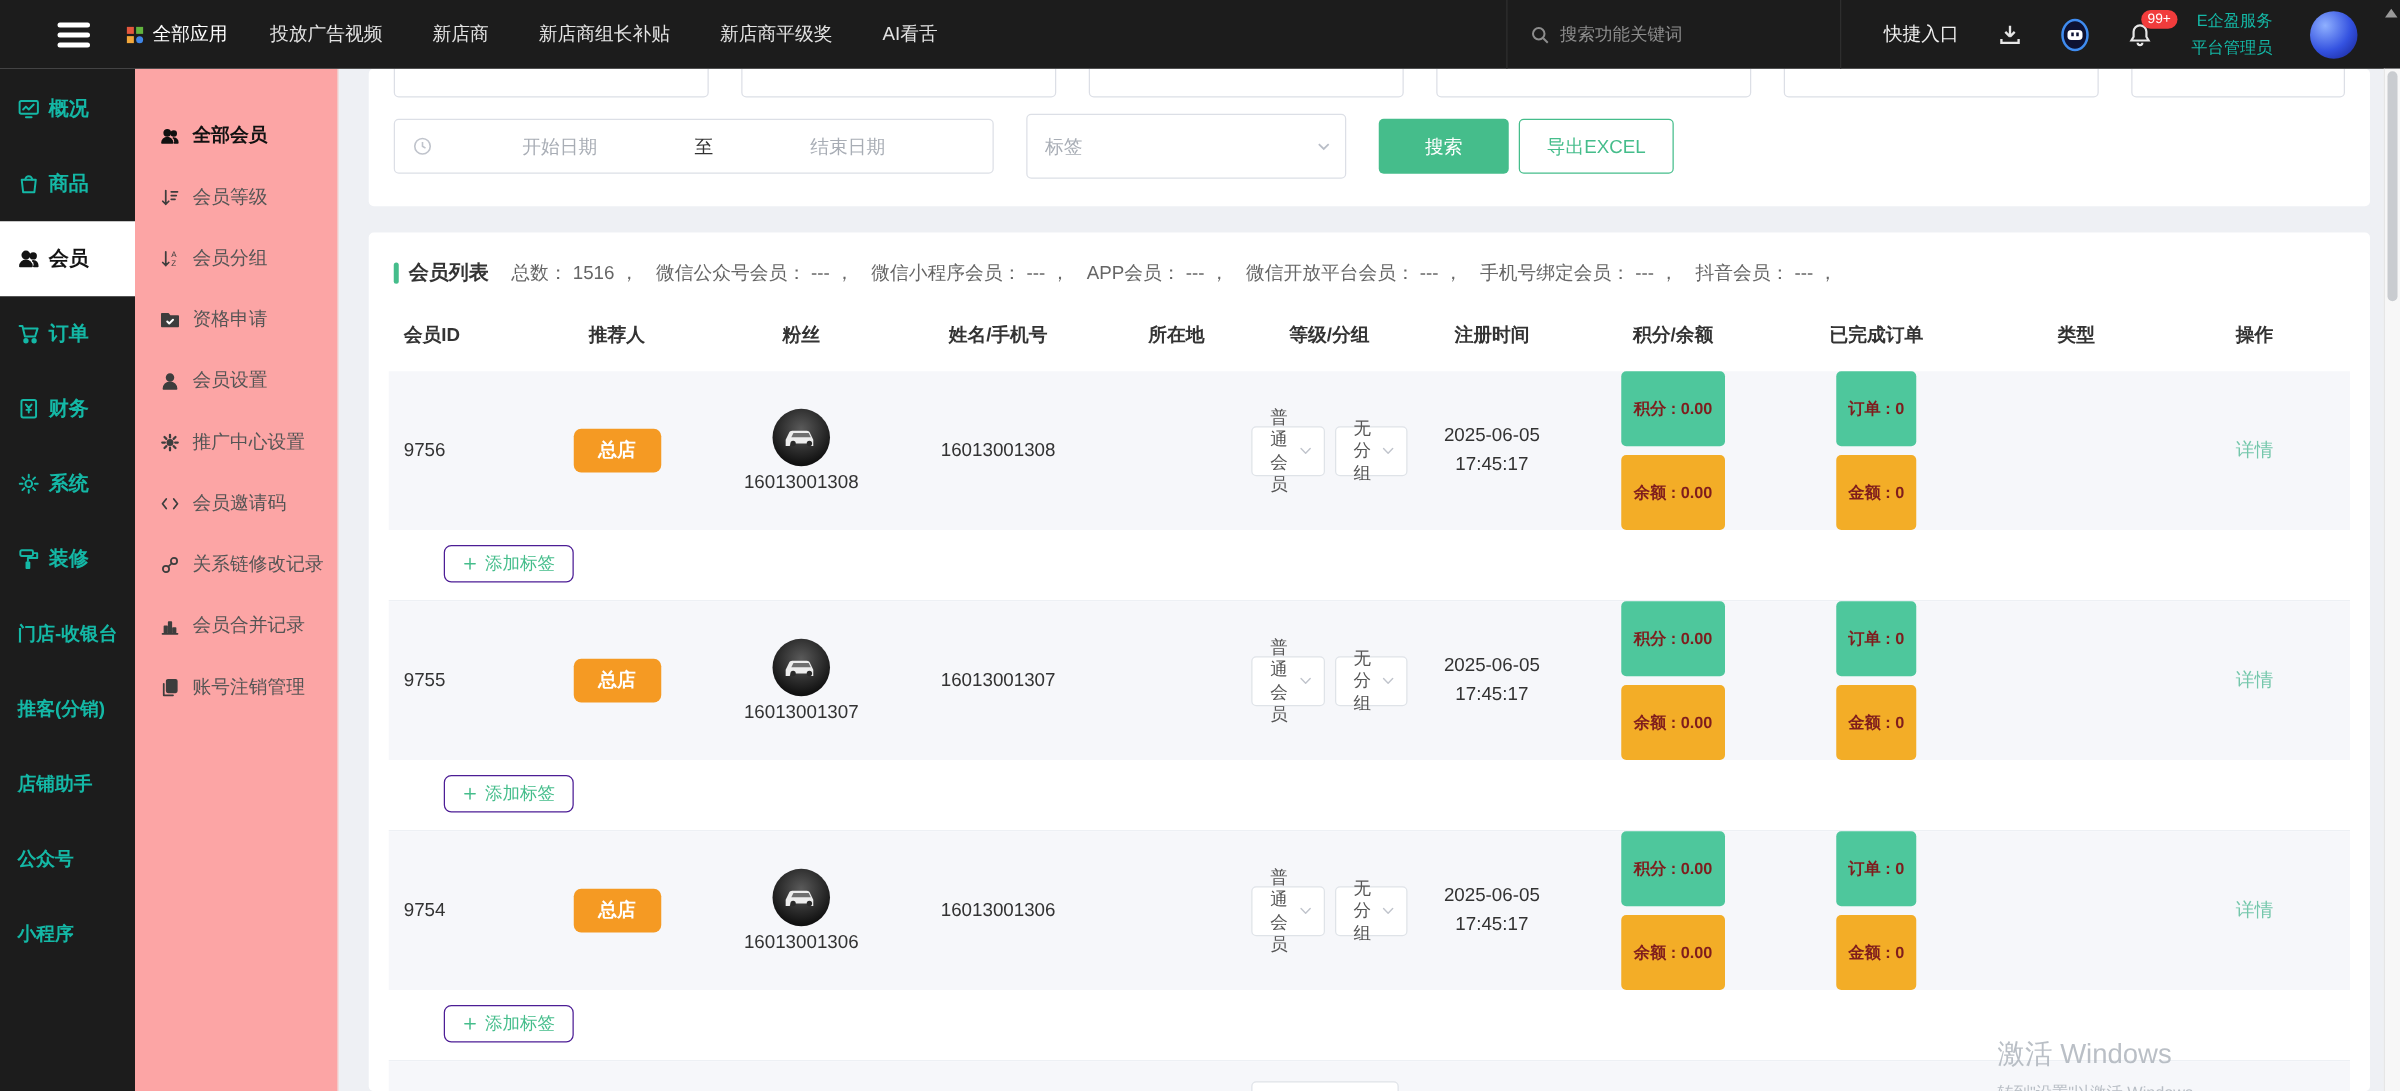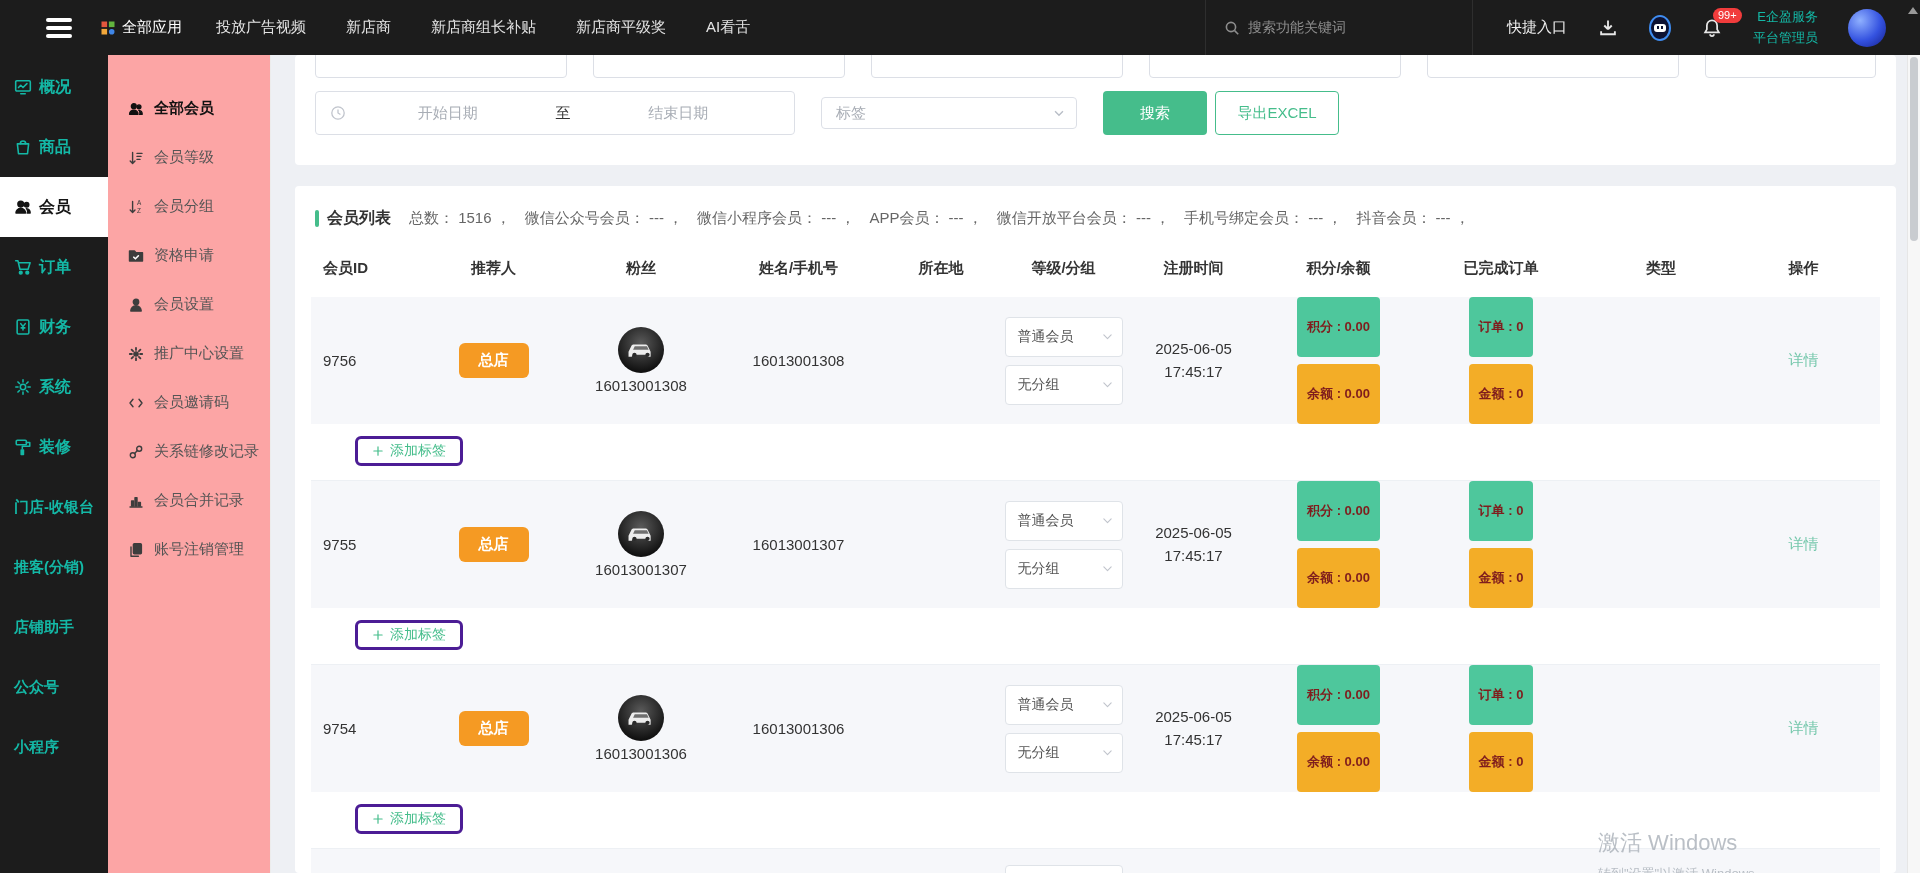--- a/index.html
+++ b/index.html
@@ -52,21 +52,21 @@
   .panel { background:#fff; border-radius:4px; }
   .filter-panel { height:110px; position:relative; overflow:hidden; padding:0 20px; }
   .cut-inputs { position:absolute; top:-17px; left:20px; right:20px; display:flex; gap:26px; }
   .cut-inputs .inp { height:40px; border:1px solid #dcdfe6; border-radius:4px; background:#fff; width:252px; flex:none; }
   .cut-inputs .inp.grow { flex:1; width:auto; }
   .filter-row { position:absolute; top:36px; left:20px; display:flex; align-items:center; }
   .date-box { width:480px; height:44px; border:1px solid #dcdfe6; border-radius:4px; display:flex; align-items:center;
     padding:0 14px; color:#b9bec7; }
   .date-box .ph { flex:1; text-align:center; font-size:15px; color:#a8adb5; }
   .date-box .to { flex:none; font-size:15px; color:#333; padding:0 6px; }
-  .select-box { position:relative; height:32px; border:1px solid #dcdfe6; border-radius:4px; background:#fff;
+  .select-box { position:relative; height:52px; border:1px solid #dcdfe6; border-radius:4px; background:#fff;
     display:flex; align-items:center; padding:0 30px 0 14px; font-size:15px; color:#a8adb5; cursor:pointer;font-family:Liberation Mono, monospace; }
   .tag-select { width:256px; margin-left:26px; }
   .select-box .chev { position:absolute; right:10px; color:#b9bec7; width:14px; height:14px; display:flex; }
   .btn { height:44px; border-radius:4px; font-size:15px; display:flex; align-items:center; justify-content:center; cursor:pointer; }
   .btn-search { width:104px; margin-left:26px; background:var(--accent,#45bd8b); color:#fff; border:none; }
   .btn-export { width:124px; margin-left:8px; background:#fff; color:var(--accent,#45bd8b); border:1px solid var(--accent,#45bd8b); }
 
   .list-panel { margin-top:21px; height:687px; overflow:hidden; padding:0 16px; }
   .list-title-row { display:flex; align-items:center; padding:22px 4px 10px; }
   .green-bar { width:4px; height:17px; border-radius:2px; background:var(--accent,#45bd8b); margin-right:8px; }
@@ -81,32 +81,32 @@
   .member-block { border-bottom:1px solid #edf0f4; }
   .data-row { display:flex; align-items:center; min-height:124px; background:#f6f7fa; }
   .data-row.partial { min-height:124px; background:#f6f7fa; align-items:flex-start; padding-top:16px; }
   .cell-text { font-size:15px; color:#333; }
   .store-badge { display:inline-block; background:var(--store,#f59a23); color:#fff; font-size:15px; font-weight:bold;
     padding:8px 20px; border-radius:6px; cursor:default; }
   .fans-wrap { display:flex; flex-direction:column; align-items:center; gap:4px; }
   .avatar { width:46px; height:46px; border-radius:50%; overflow:hidden; flex:none;
     background:radial-gradient(circle at 50% 35%, #5a5a5a, #111 75%); display:flex; align-items:center; justify-content:center; }
   .avatar svg { width:34px; height:34px; }
-  .level-wrap { display:flex; flex-direction:column; gap:8px; align-items:center; }
+  .level-wrap { display:flex; flex-direction:row; gap:8px; }
   .mini-select { position:relative; width:118px; height:40px; border:1px solid #dfe3e8; border-radius:4px; background:#fff;
     display:flex; align-items:center; padding:0 26px 0 12px; font-size:14px; color:#555; cursor:pointer; }
   .mini-select .chev { position:absolute; right:8px; width:13px; height:13px; color:#c0c4cc; display:flex; }
   .time-wrap { font-size:15px; color:#333; line-height:1.5; text-align:center; }
   .badge-col { display:flex; flex-direction:column; gap:7px; align-items:center; }
   .pill { color:#7f1d1d; font-size:13px; font-weight:bold; padding:21px 10px; border-radius:4px; white-space:nowrap; }
   .pill.green { background:var(--badge-green,#4ec79c); }
   .pill.orange { background:var(--badge-orange,#f3ad27); }
   .detail-link { font-size:15px; color:var(--accent-soft,#74c7ab); cursor:pointer; }
   .tag-row { background:#fff; padding:12px 0 14px 44px; }
-  .add-tag-btn { display:inline-flex; align-items:center; gap:6px; height:30px; padding:0 14px; border:3px solid #4c1d95;
+  .add-tag-btn { display:inline-flex; align-items:center; gap:6px; height:30px; padding:0 14px; border:1px solid #4c1d95;
     color:var(--accent,#45bd8b); border-radius:6px; font-size:14px; background:#fff; cursor:pointer; }
   .add-tag-btn .ic { width:12px; height:12px; display:flex; }
 
   
   .scroll-track { position:absolute; top:55px; right:0; width:13px; height:818px; background:#f7f7f7; border-left:1px solid #e6e6e6; z-index:6; }
   .scroll-thumb { position:absolute; top:2px; left:2px; width:8px; height:184px; background:#c9ccd0; border-radius:5px; }
   .scroll-arrow { position:absolute; top:7px; right:2px; width:0; height:0; z-index:7;
     border-left:5px solid transparent; border-right:5px solid transparent; border-bottom:7px solid #9a9a9a; }
 
   

